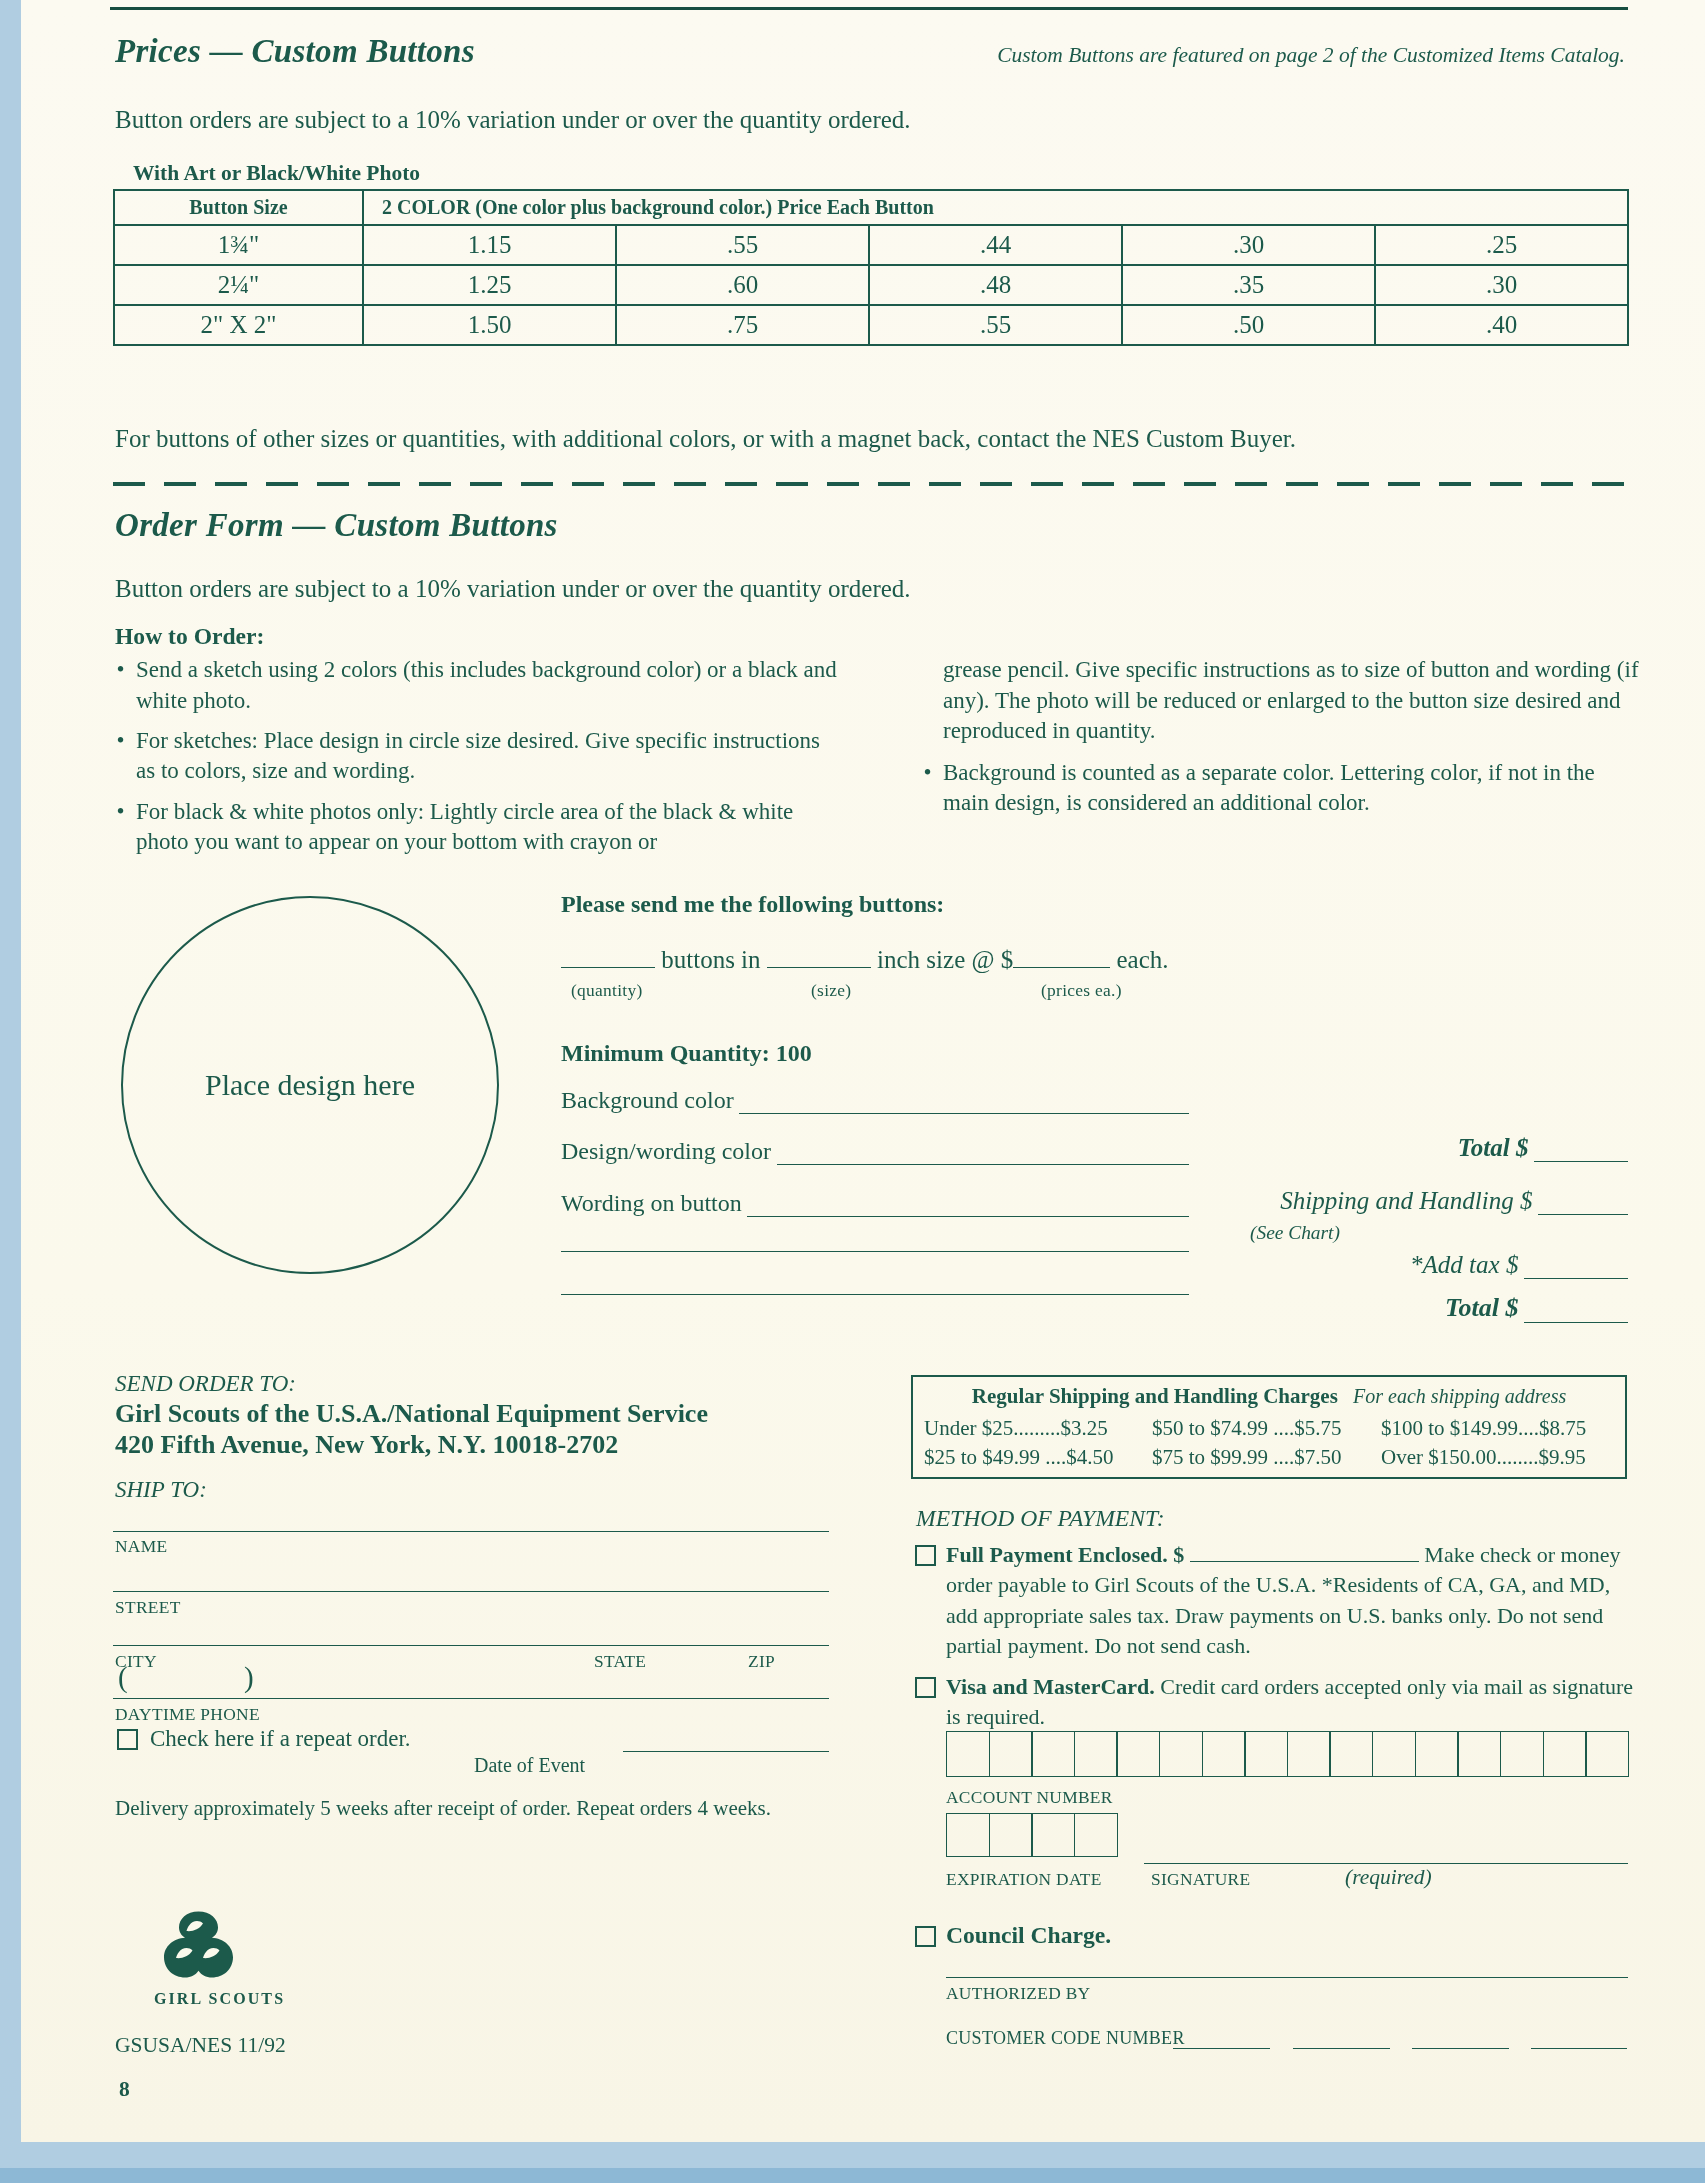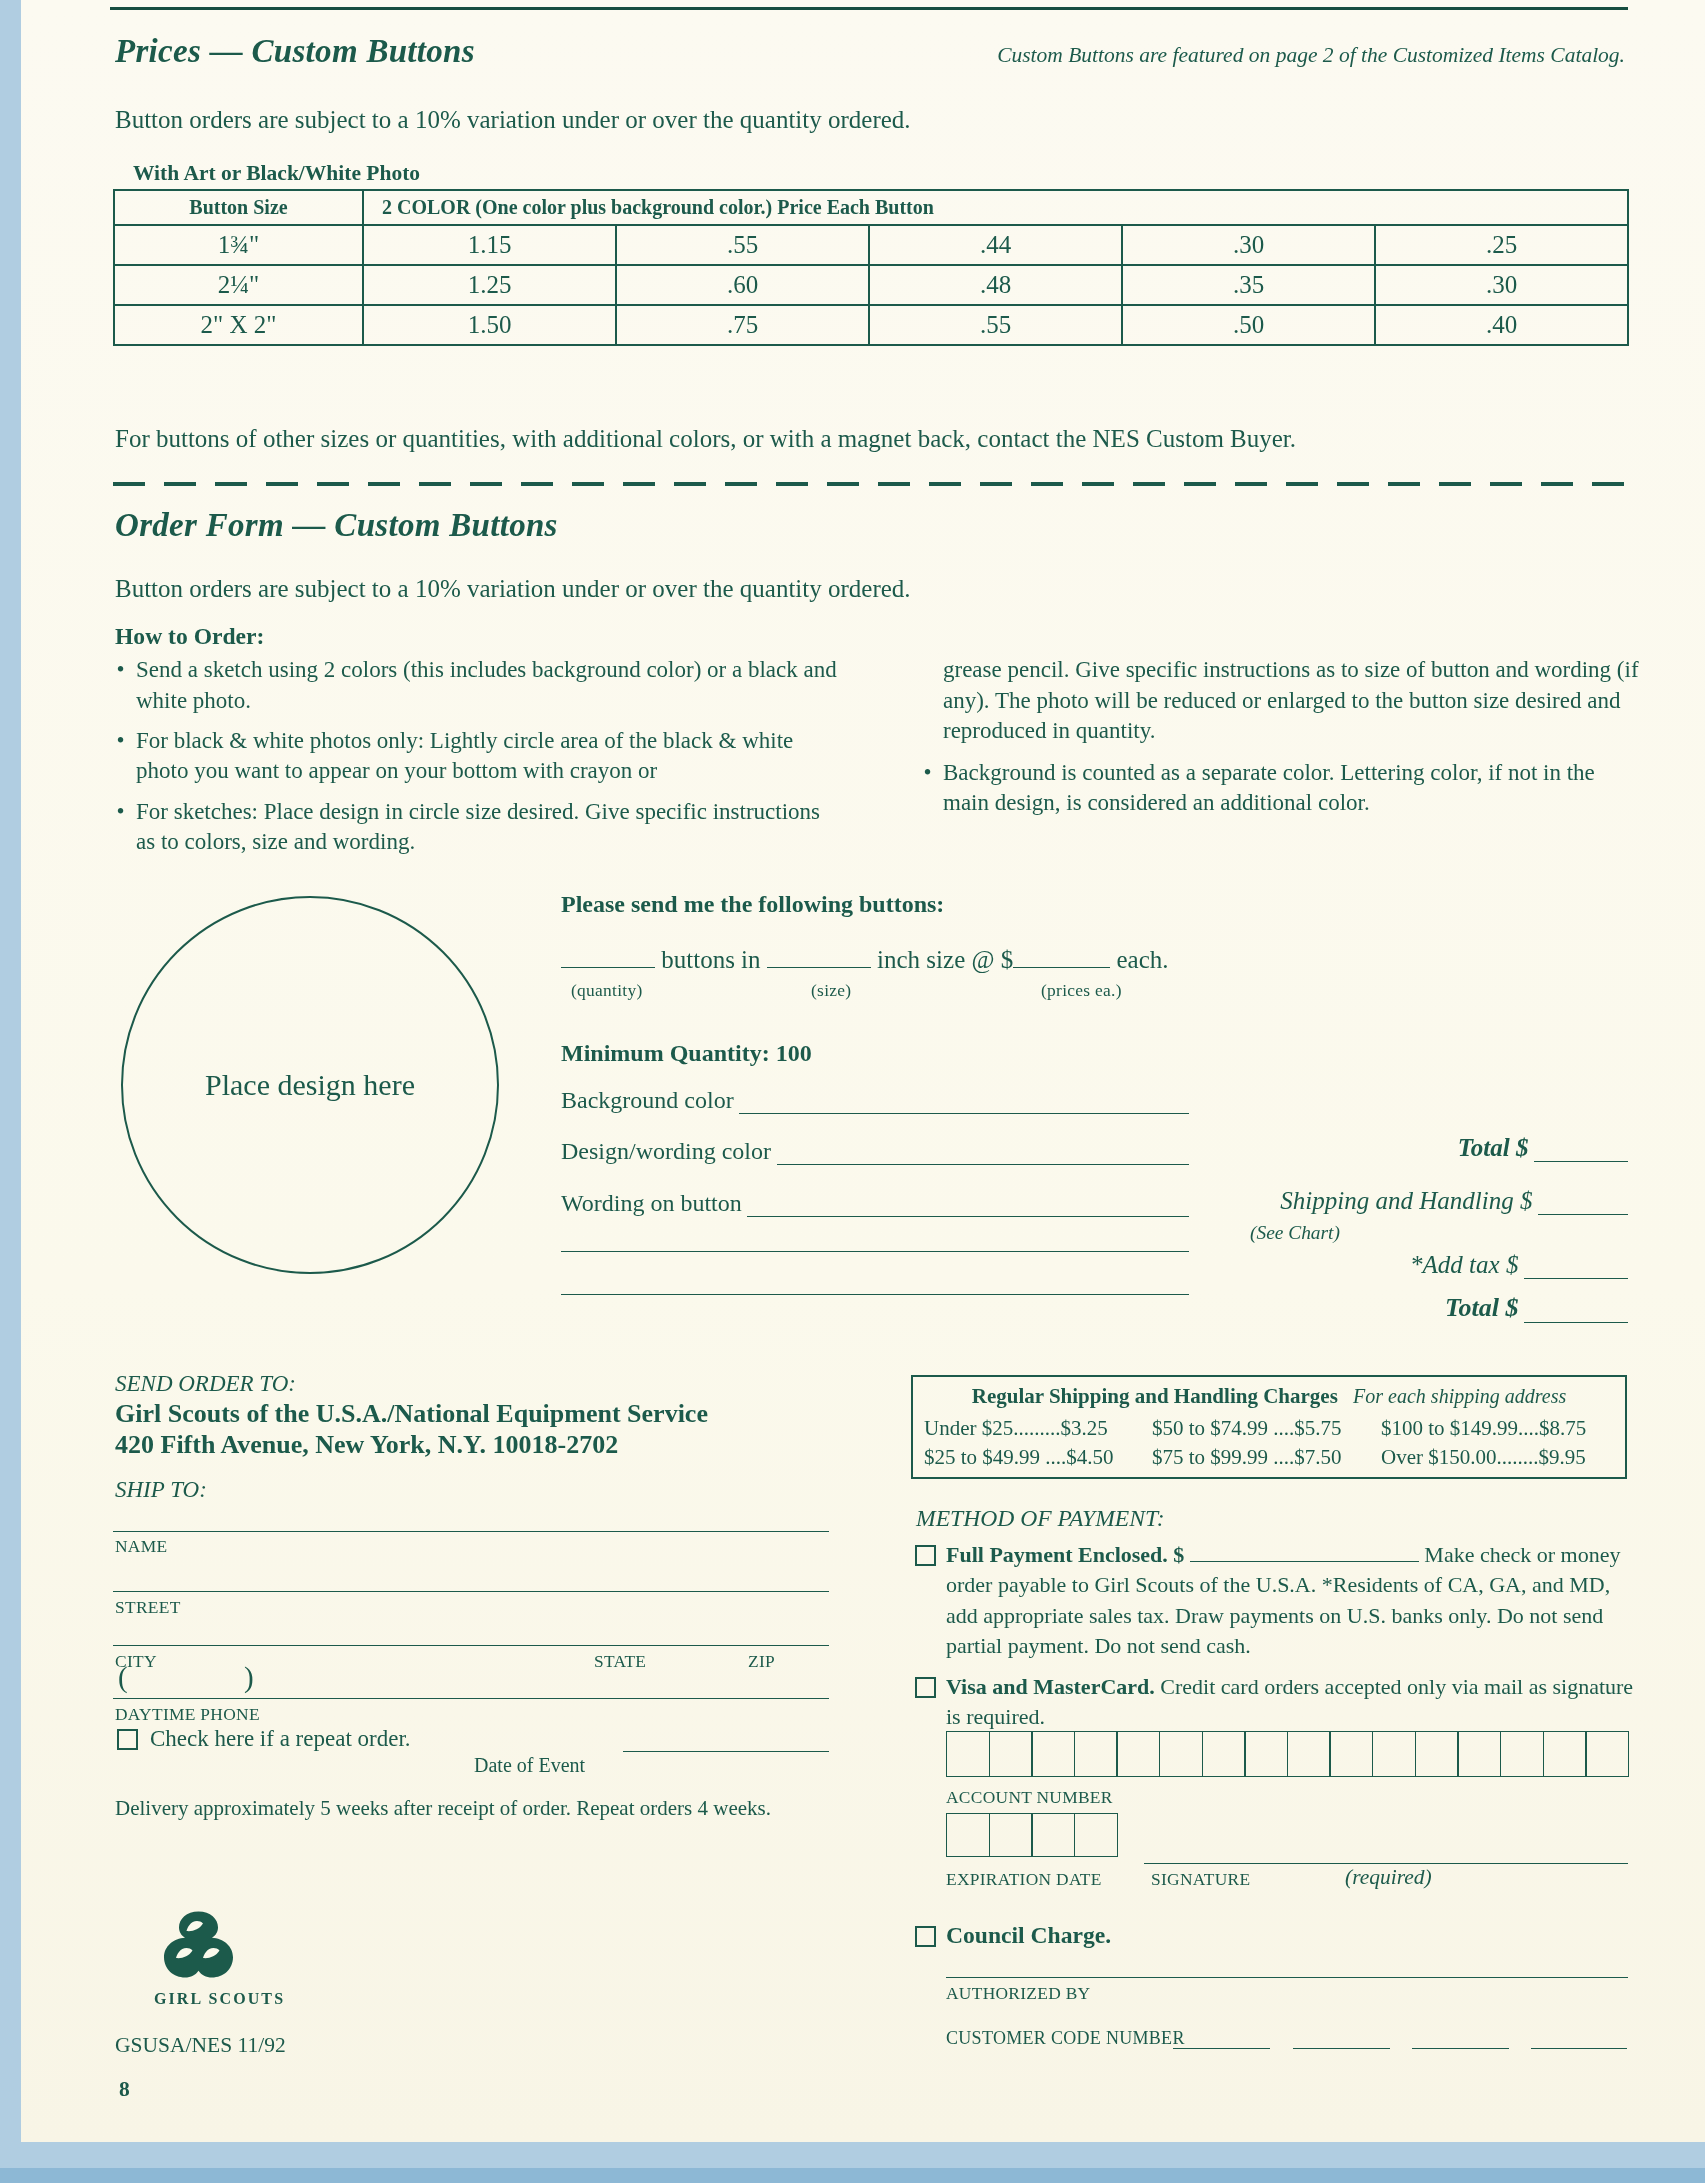--- a/index.html
+++ b/index.html
@@ -133,22 +133,22 @@
 
 <div class="abs dashes" style="left:113px;top:482px;width:1515px;"></div>
 
 <div class="abs script-title" style="left:115px;top:507px;">Order Form — Custom Buttons</div>
 <div class="abs" style="left:115px;top:575px;font-size:25px;">Button orders are subject to a 10% variation under or over the quantity ordered.</div>
 
 <div class="abs bold" style="left:115px;top:623px;font-size:23.6px;">How to Order:</div>
 
 <div class="abs" style="left:115px;top:655px;width:722px;">
   <div class="bullet">Send a sketch using 2 colors (this includes background color) or a black and white photo.</div>
+  <div class="bullet">For sketches: Place design in circle size desired. Give specific instructions as to colors, size and wording.</div>
   <div class="bullet">For black &amp; white photos only: Lightly circle area of the black &amp; white photo you want to appear on your bottom with crayon or</div>
-  <div class="bullet">For sketches: Place design in circle size desired. Give specific instructions as to colors, size and wording.</div>
 </div>
 
 <div class="abs" style="left:922px;top:655px;width:722px;">
   <div class="cont">grease pencil. Give specific instructions as to size of button and wording (if any). The photo will be reduced or enlarged to the button size desired and reproduced in quantity.</div>
   <div class="bullet">Background is counted as a separate color. Lettering color, if not in the main design, is considered an additional color.</div>
 </div>
 
 <div class="abs circle" style="left:121px;top:896px;">
   <span>Place design here</span>
 </div>

